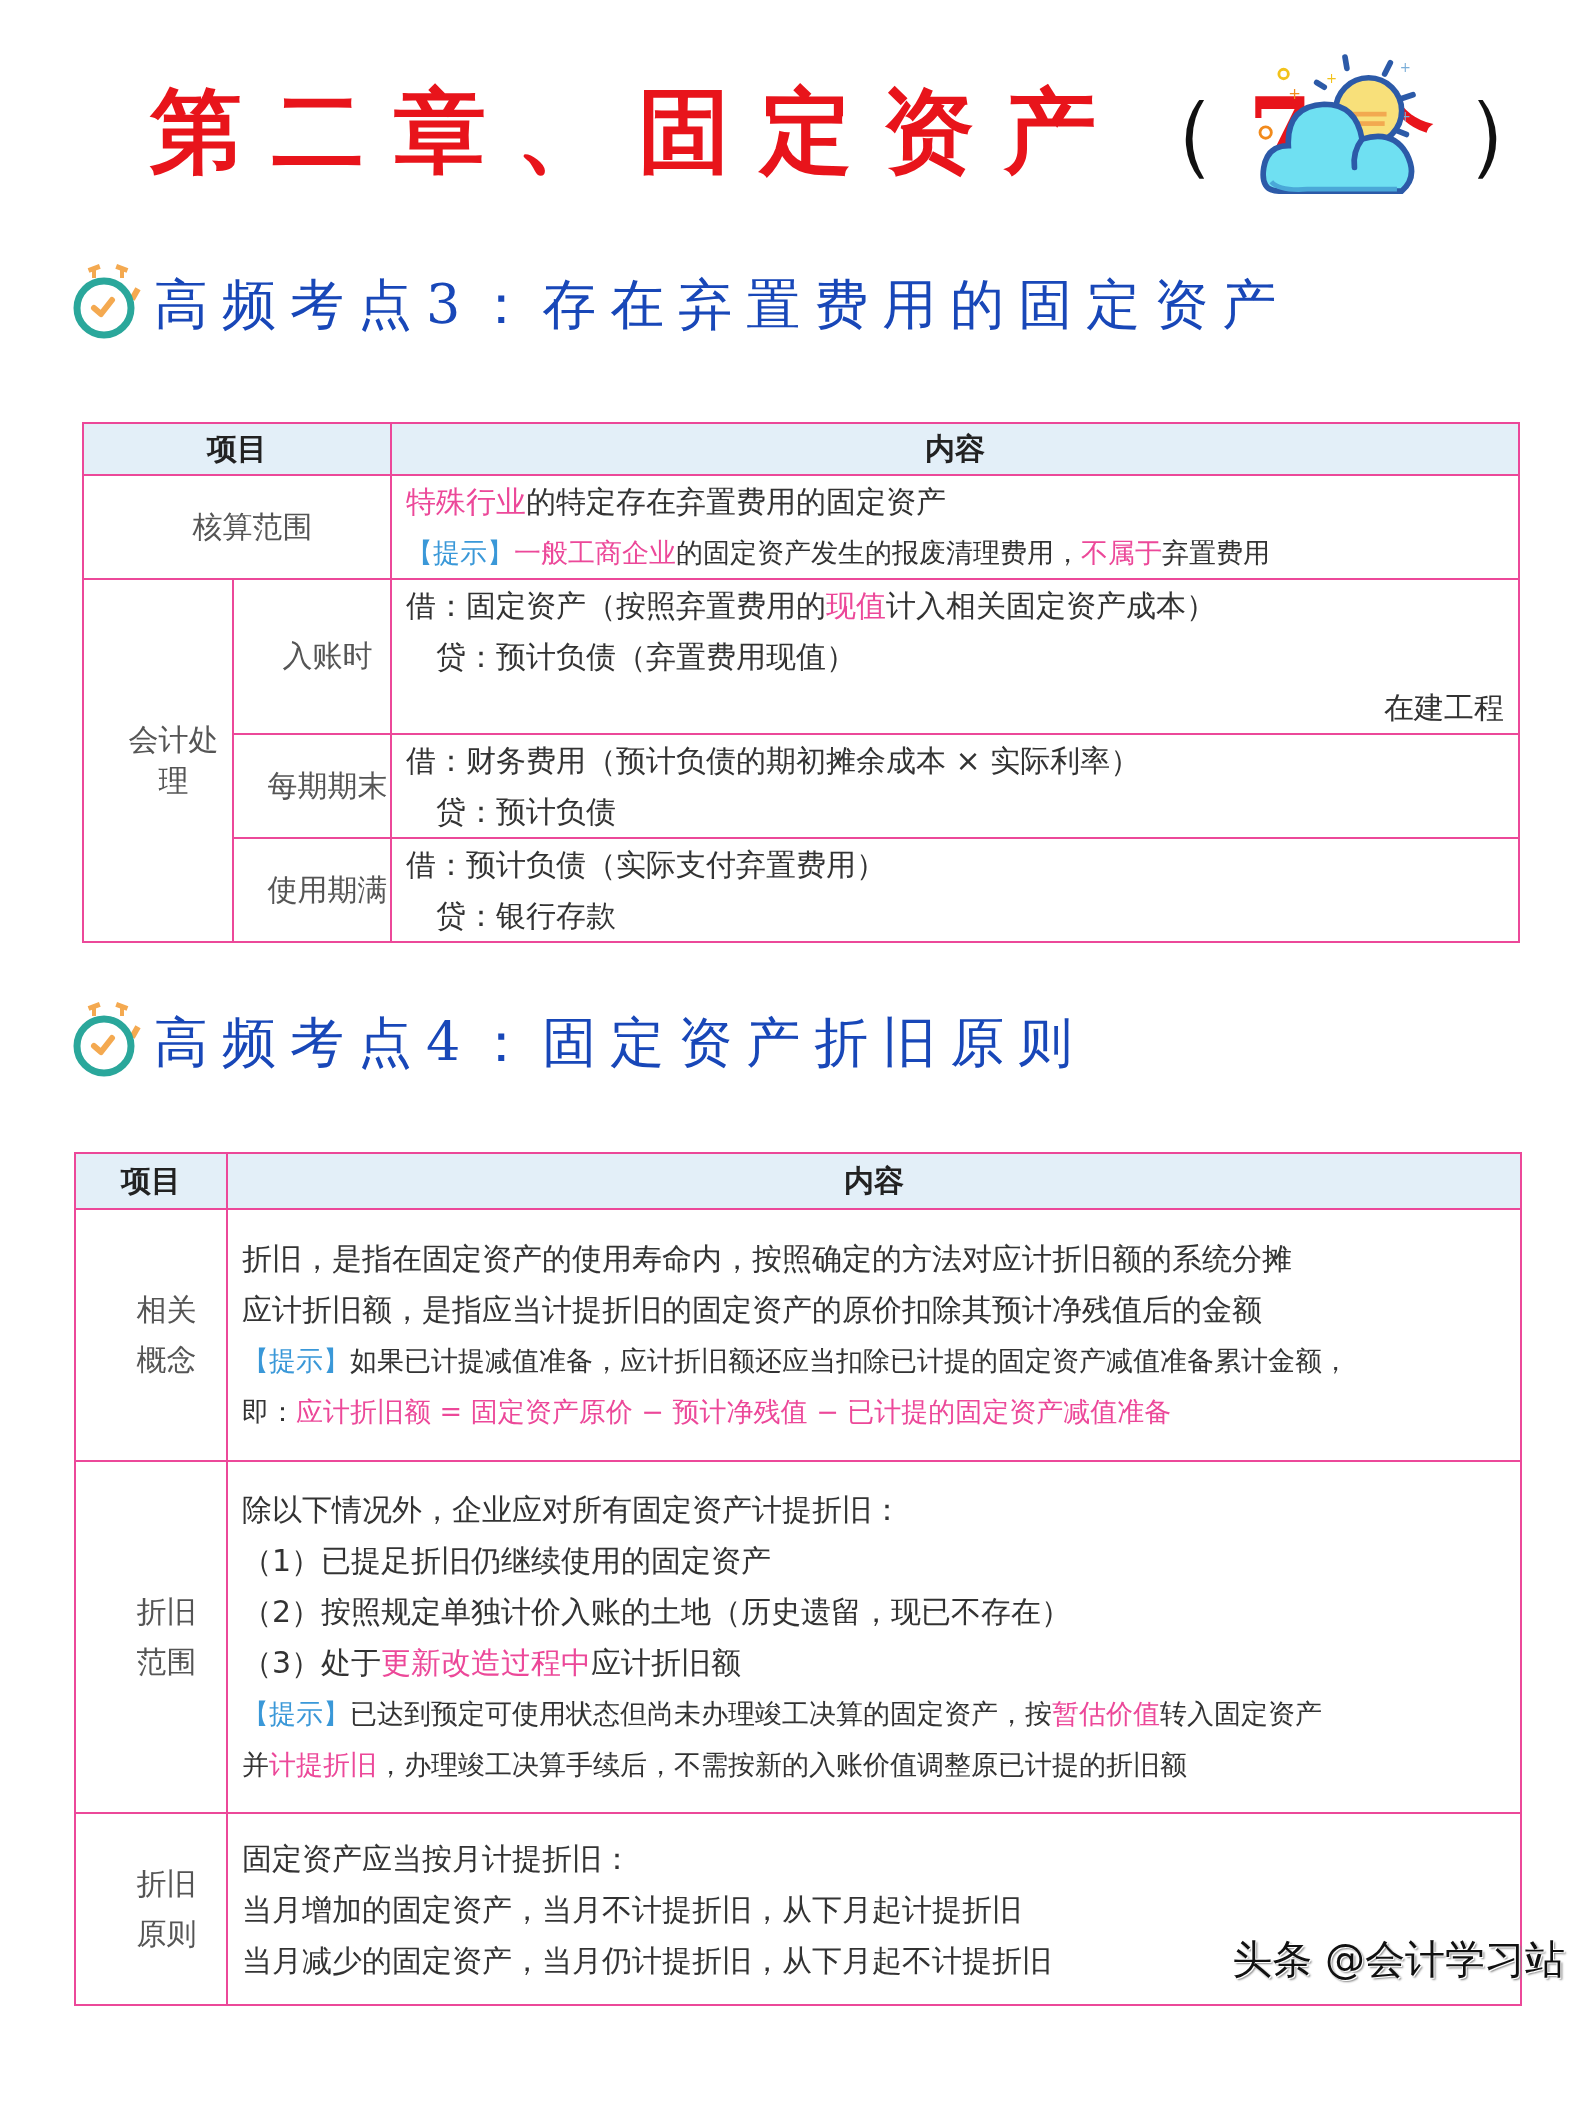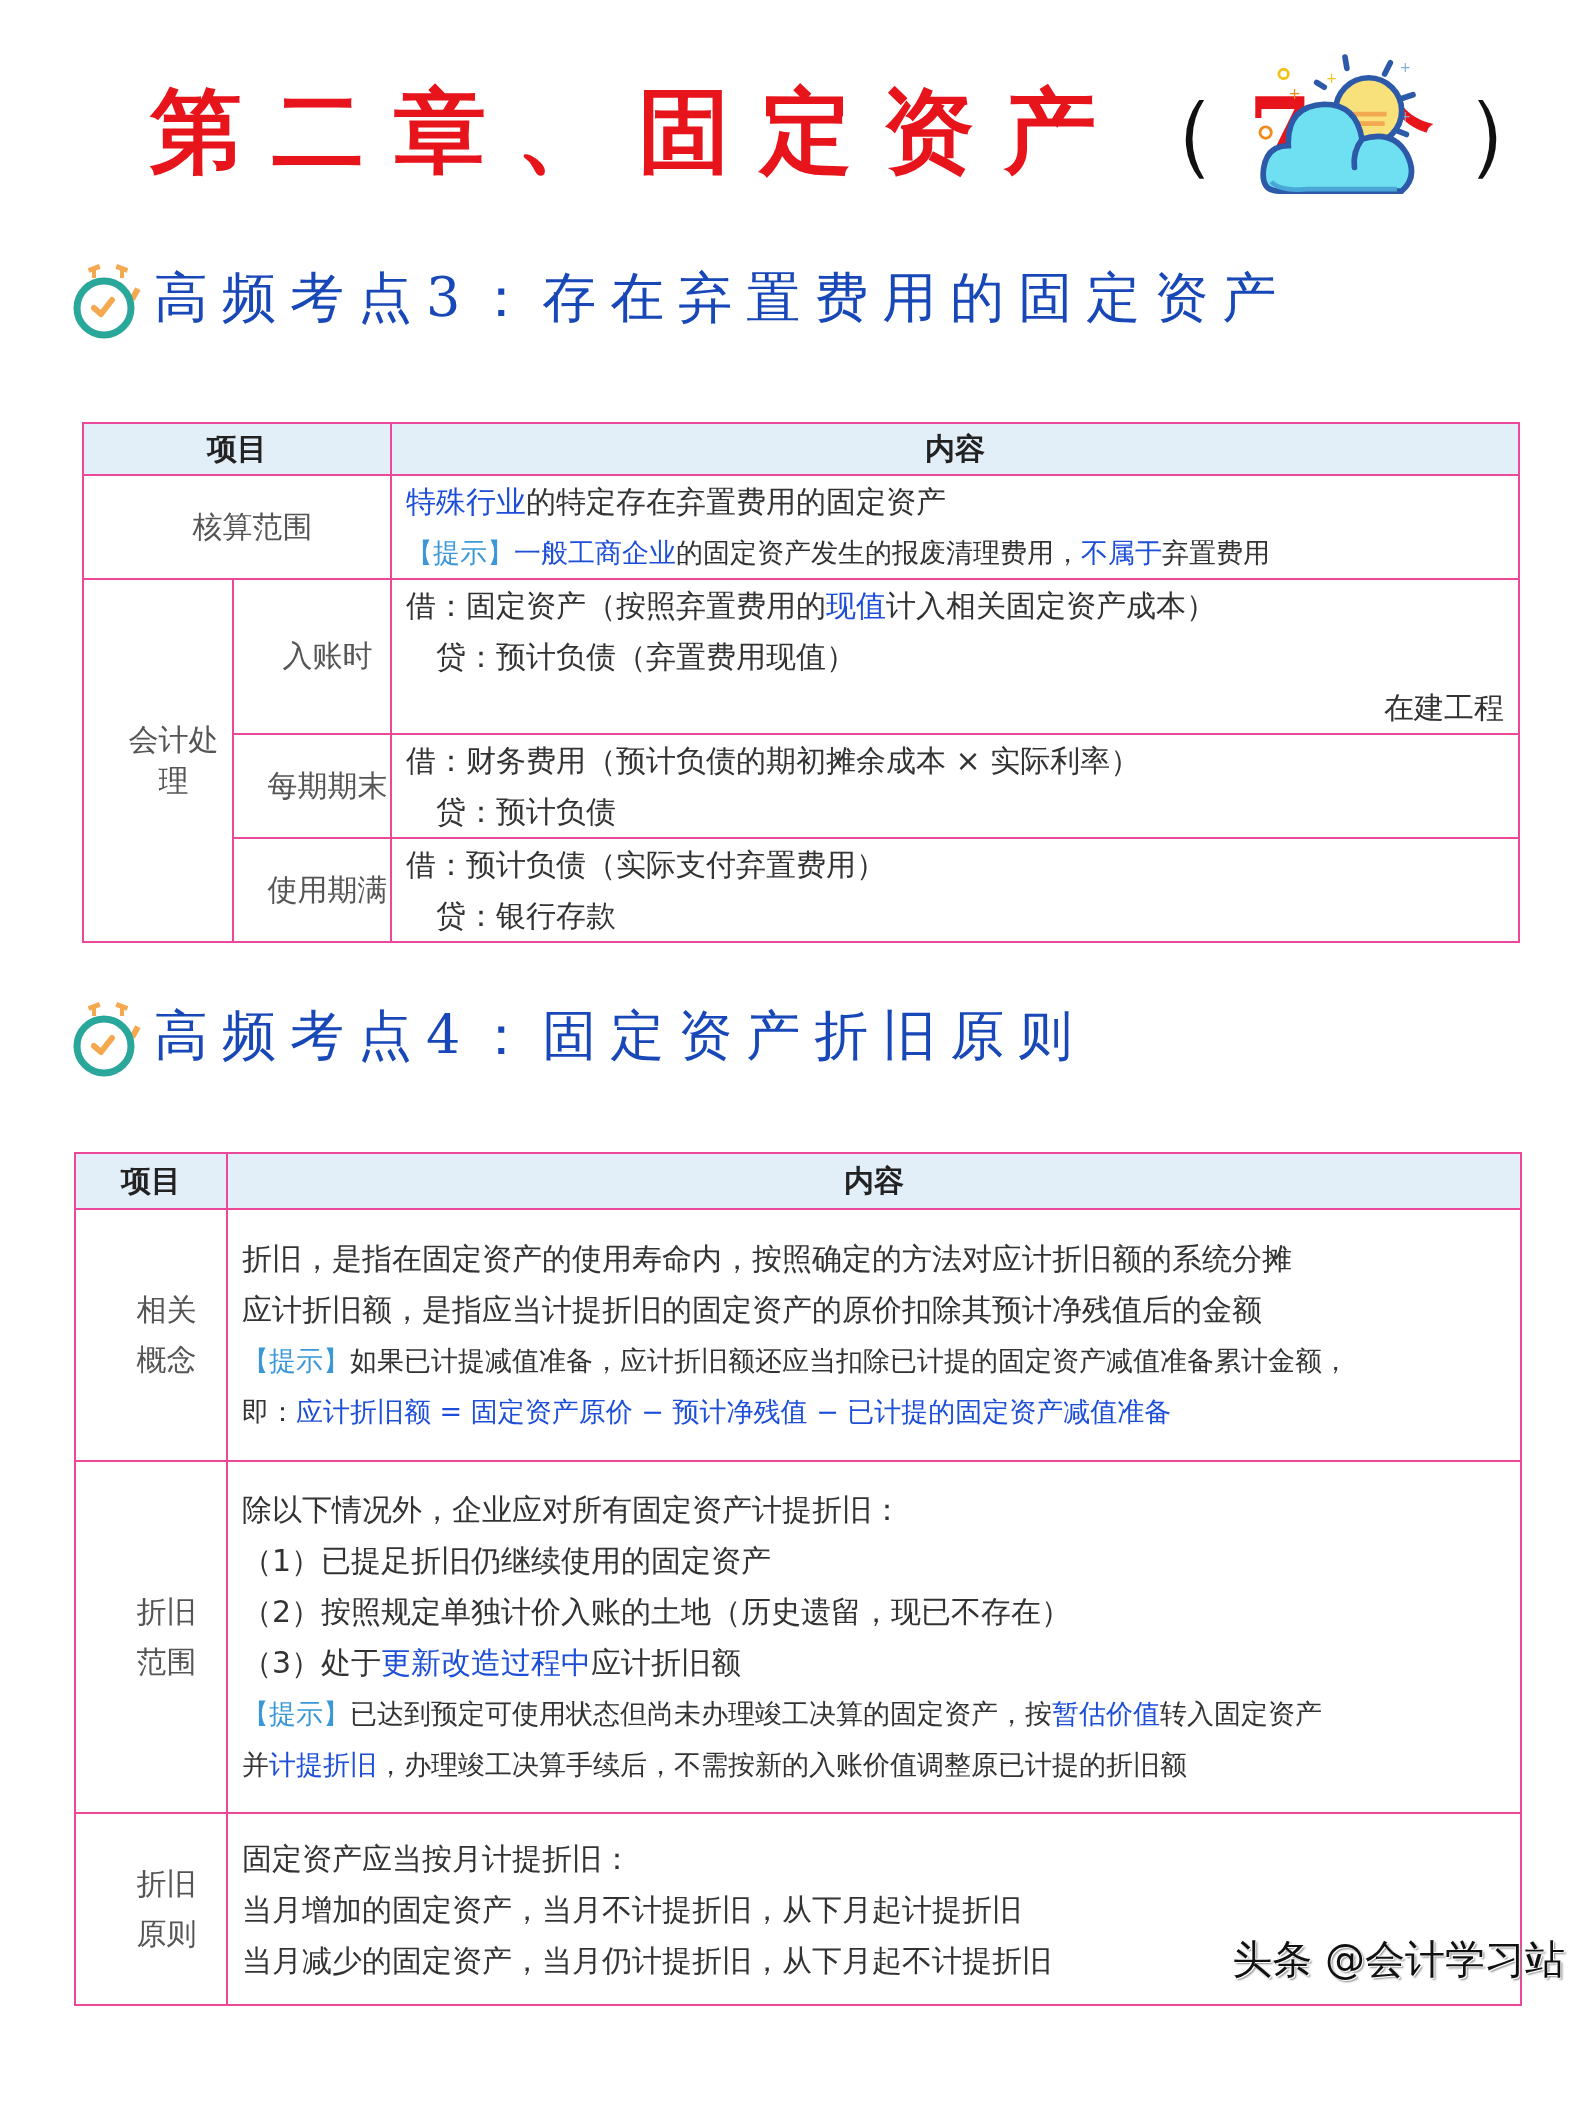--- a/index.html
+++ b/index.html
@@ -6,34 +6,34 @@
   body {
     width: 1587px; height: 2116px; background: #ffffff; position: relative; overflow: hidden;
     font-family: "DejaVu Sans", "Liberation Sans", sans-serif; color: #333;
   }
   .chapter-title {
     position: absolute; left: 150px; top: 70px; font-size: 92px; letter-spacing: 30px;
     color: #e8141b; font-family: "DejaVu Serif", "Liberation Serif", serif; font-weight: bold; white-space: nowrap;
   }
   .chapter-title .paren { color: #111; font-weight: normal; }
   .cloud { position: absolute; left: 1250px; top: 40px; width: 190px; height: 170px; }
-  .section-head { position: absolute; display: flex; align-items: flex-start; white-space: nowrap; }
+  .section-head { position: absolute; display: flex; align-items: flex-end; white-space: nowrap; }
   .section-head .stopwatch { width: 80px; height: 80px; margin-right: 6px; }
   .section-head .txt {
     font-size: 54px; letter-spacing: 14px; color: #1847b8; font-family: "DejaVu Serif", "Liberation Serif", serif;
   }
   table.kt { position: absolute; border-collapse: collapse; font-size: 30px; color: #333; }
   table.kt td, table.kt th { border: 2px solid #ec4899; }
   table.kt th { background: #e3eff8; height: 48px; font-weight: bold; font-size: 30px; color: #222; }
   table.kt td { background: #fff; vertical-align: middle; }
   .label { text-align: center; color: #555; padding-left: 32px; }
   .content { padding: 0 14px; line-height: 51px; }
   .ind1 { padding-left: 30px; }
   .ind2 { padding-left: 90px; text-align: right; }
-  .hl { color: #1d4ed8; }
+  .hl { color: #ec4899; }
   .tip { color: #3a98d8; }
   .serifline { font-family: "DejaVu Serif", "Liberation Serif", serif; font-size: 27px; }
   .watermark {
     position: absolute; right: 22px; top: 1932px; font-size: 40px; color: #111;
     text-shadow: 1px 1px 0 #fff, -1px -1px 0 #fff, 2px 2px 2px #888;
   }
   .vlabel { line-height: 50px; }
 </style>
 </head>
 <body>

